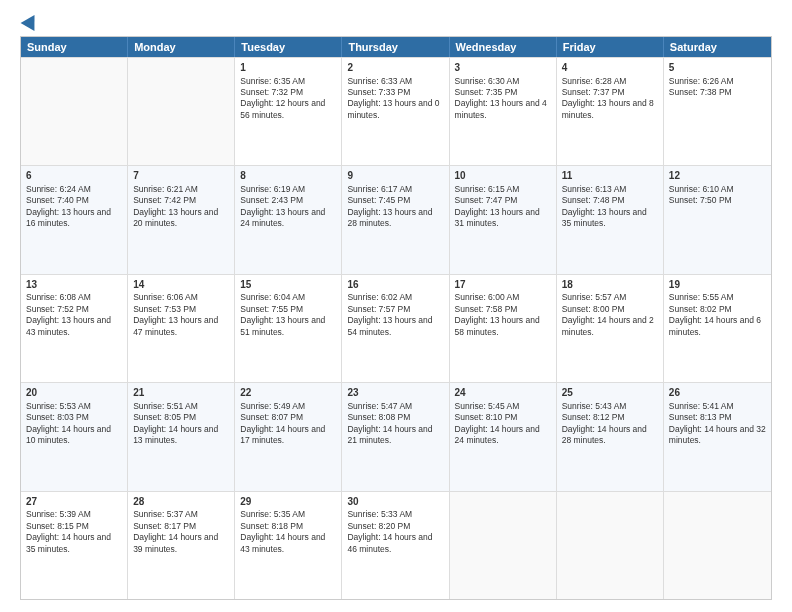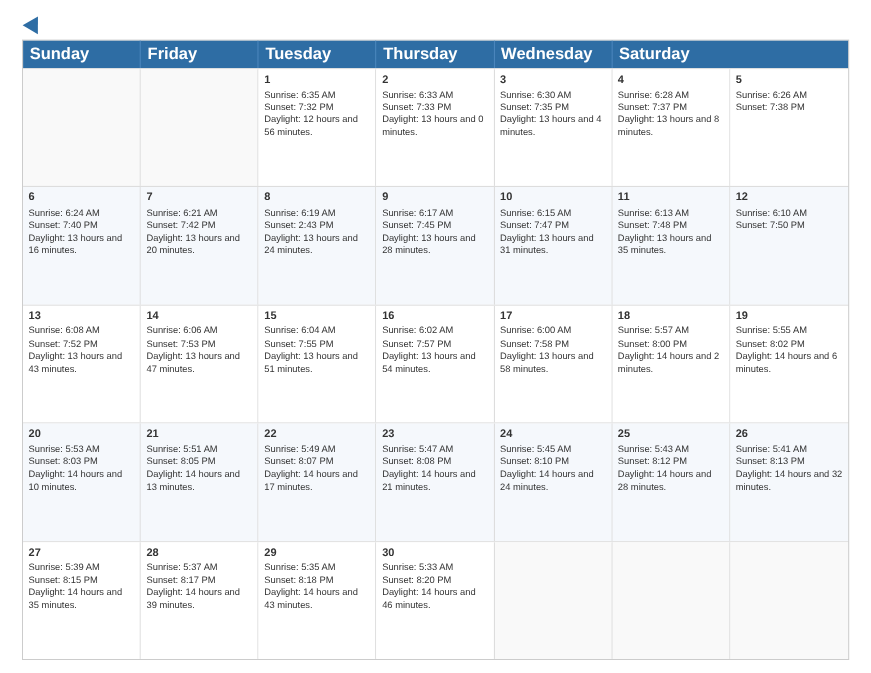--- a/index.html
+++ b/index.html
@@ -72,21 +72,21 @@
       flex-direction: column;
       border: 1px solid #ccc;
     }
     .cal-header {
       display: grid;
       grid-template-columns: repeat(7, 1fr);
       background: #2e6da4;
     }
     .cal-header-cell {
       color: #fff;
-      font-size: 15px;
+      font-size: 11px;
       font-weight: bold;
       padding: 4px 6px;
       text-align: left;
       border-right: 1px solid #4a85bc;
     }
     .cal-header-cell:last-child { border-right: none; }
     .cal-body {
       flex: 1;
       display: flex;
       flex-direction: column;
@@ -132,24 +132,25 @@
     </div>
     <div class="title-block">
       <div class="main-title"></div>
       <div class="subtitle"></div>
     </div>
   </div>
 
   <div class="calendar">
     <div class="cal-header">
     <div class="cal-header-cell">Sunday</div>
-        <div class="cal-header-cell">Friday</div>
+        <div class="cal-header-cell">Monday</div>
         <div class="cal-header-cell">Tuesday</div>
         <div class="cal-header-cell">Thursday</div>
         <div class="cal-header-cell">Wednesday</div>
+        <div class="cal-header-cell">Friday</div>
         <div class="cal-header-cell">Saturday</div>
       </div>
     <div class="cal-body">
     <div class="cal-row">
           <div class="cal-cell empty"></div>
           <div class="cal-cell empty"></div>
           <div class="cal-cell"><span class="cell-day">1</span><span>Sunrise: 6:35 AM</span><br><span>Sunset: 7:32 PM</span><br><span>Daylight: 12 hours and 56 minutes.</span></div>
           <div class="cal-cell"><span class="cell-day">2</span><span>Sunrise: 6:33 AM</span><br><span>Sunset: 7:33 PM</span><br><span>Daylight: 13 hours and 0 minutes.</span></div>
           <div class="cal-cell"><span class="cell-day">3</span><span>Sunrise: 6:30 AM</span><br><span>Sunset: 7:35 PM</span><br><span>Daylight: 13 hours and 4 minutes.</span></div>
           <div class="cal-cell"><span class="cell-day">4</span><span>Sunrise: 6:28 AM</span><br><span>Sunset: 7:37 PM</span><br><span>Daylight: 13 hours and 8 minutes.</span></div>

